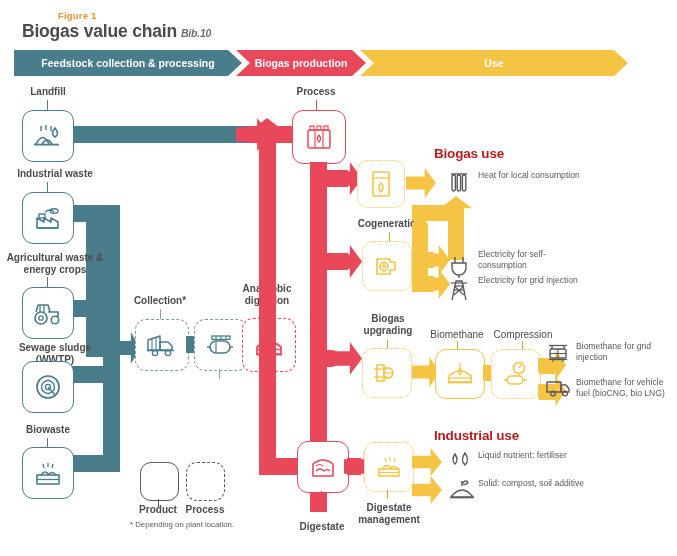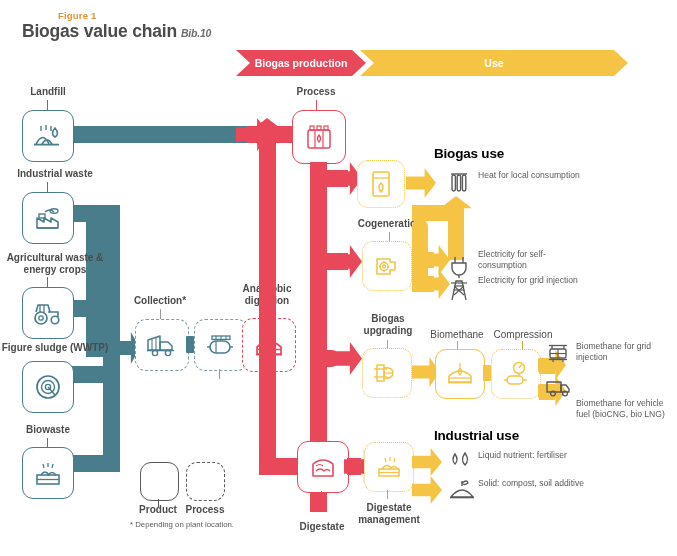--- a/index.html
+++ b/index.html
@@ -35,21 +35,21 @@
   .node.solid-yellow{border:1.8px solid #f5c445;}
   .node.dash-teal{border:1.6px dashed #4a7d8c;}
   .node.dash-red{border:1.8px dashed #e8485a;}
   .node.dash-yellow{border:1.8px dotted #f5c445;}
   .node.solid-grey{border:1.5px solid #59595b;}
   .node.dash-grey{border:1.5px dashed #59595b;}
 
   
   .cap{font-size:10px;font-weight:bold;color:#4b4b4b;line-height:1.15;text-align:center;}
   .cap.sm{font-size:10px;font-weight:normal;}
-  .use-title{font-size:13.5px;font-weight:bold;color:#000000;letter-spacing:-.2px;}
+  .use-title{font-size:13.5px;font-weight:bold;color:#b91c1c;letter-spacing:-.2px;}
   .use-item{font-size:8.6px;color:#5a5a5a;line-height:1.25;}
 
   
   .stem{width:1.4px;}
   .stem.teal{background:#4a7d8c;}
   .stem.red{background:#e8485a;}
   .stem.yellow{background:#f5c445;}
   .stem.grey{background:#59595b;}
 
   
@@ -72,20 +72,23 @@
 </head>
 <body>
 
 <div id="stage">
 
   <div class="abs" id="fig-label">Figure 1</div>
   <div class="abs" id="fig-title">
     <span>Biogas value chain</span><span class="bib">Bib.10</span>
   </div>
 
+  <div class="abs band" id="band-feed">
+    <span>Feedstock collection &amp; processing</span>
+  </div>
   <div class="abs band" id="band-prod">
     <span>Biogas production</span>
   </div>
   <div class="abs band" id="band-use">
     <span>Use</span>
   </div>
 
   <div class="bar teal abs" style="left:72px;top:126px;width:175px;height:17px;"></div>
 
   <div class="bar teal abs" style="left:86px;top:205px;width:17px;height:140px;border-radius:0 0 0 0;"></div>
@@ -134,21 +137,21 @@
       <circle cx="9" cy="19" r="2.2" fill="none" stroke="#4a7d8c" stroke-width="1.3"></circle>
       <circle cx="23" cy="21" r="3.8" fill="none" stroke="#4a7d8c" stroke-width="1.6"></circle>
       <path d="M4 13 L6 6 L16 6 L18 13" fill="none" stroke="#4a7d8c" stroke-width="1.6" stroke-linejoin="round"></path>
       <line x1="8" y1="6" x2="8" y2="13" stroke="#4a7d8c" stroke-width="1.3"></line>
       <line x1="12" y1="6" x2="12" y2="13" stroke="#4a7d8c" stroke-width="1.3"></line>
       <path d="M16 13 L26 13 L26 18" fill="none" stroke="#4a7d8c" stroke-width="1.6"></path>
     </svg>
   </div>
 
   <div class="abs cap" style="left:0px;top:342px;width:110px;">
-    <span>Figure sludge (WWTP)</span>
+    <span>Sewage sludge (WWTP)</span>
   </div>
   <div class="abs stem teal" style="left:47px;top:368px;height:9px;"></div>
   <div class="abs node solid-teal" style="left:22px;top:361px;width:50px;height:50px;">
     <svg width="30" height="30" viewBox="0 0 30 30">
       <circle cx="15" cy="15" r="11" fill="none" stroke="#4a7d8c" stroke-width="1.7"></circle>
       <circle cx="15" cy="15" r="6.5" fill="none" stroke="#4a7d8c" stroke-width="1.4"></circle>
       <circle cx="15" cy="15" r="2.6" fill="none" stroke="#4a7d8c" stroke-width="1.3"></circle>
       <line x1="15" y1="15" x2="22" y2="23" stroke="#4a7d8c" stroke-width="1.5"></line>
     </svg>
   </div>
@@ -374,21 +377,21 @@
   <div class="abs use-item" style="left:576px;top:341px;width:96px;">Biomethane for grid injection</div>
 
   <div class="abs" style="left:545px;top:378px;width:26px;height:24px;">
     <svg width="28" height="20" viewBox="0 0 28 20">
       <path d="M2 4 L16 4 L16 14 L2 14 Z" fill="none" stroke="#59595b" stroke-width="1.4" stroke-linejoin="round"></path>
       <path d="M16 7 L21 7 L24 11 L24 14 L16 14 Z" fill="none" stroke="#59595b" stroke-width="1.4" stroke-linejoin="round"></path>
       <circle cx="8" cy="15.5" r="2.4" fill="none" stroke="#59595b" stroke-width="1.3"></circle>
       <circle cx="20" cy="15.5" r="2.4" fill="none" stroke="#59595b" stroke-width="1.3"></circle>
     </svg>
   </div>
-  <div class="abs use-item" style="left:576px;top:398px;width:96px;">Biomethane for vehicle fuel (bioCNG, bio LNG)</div>
+  <div class="abs use-item" style="left:576px;top:377px;width:96px;">Biomethane for vehicle fuel (bioCNG, bio LNG)</div>
 
   <div class="arrow right red abs" style="left:288px;top:450px;width:32px;height:33px;"></div>
   <div class="abs node solid-red" style="left:297px;top:441px;width:50px;height:50px;">
     <svg width="30" height="28" viewBox="0 0 30 28">
       <path d="M5 23 L5 11 Q15 3 25 11 L25 23 Z" fill="none" stroke="#e8485a" stroke-width="1.6" stroke-linejoin="round"></path>
       <path d="M8 18 q4 -4 8 0 q3 -3 6 0" fill="none" stroke="#e8485a" stroke-width="1.3"></path>
       <path d="M8 13 q4 -3 7 0" fill="none" stroke="#e8485a" stroke-width="1.2"></path>
     </svg>
   </div>
   <div class="abs stem red" style="left:321px;top:491px;height:10px;"></div>

